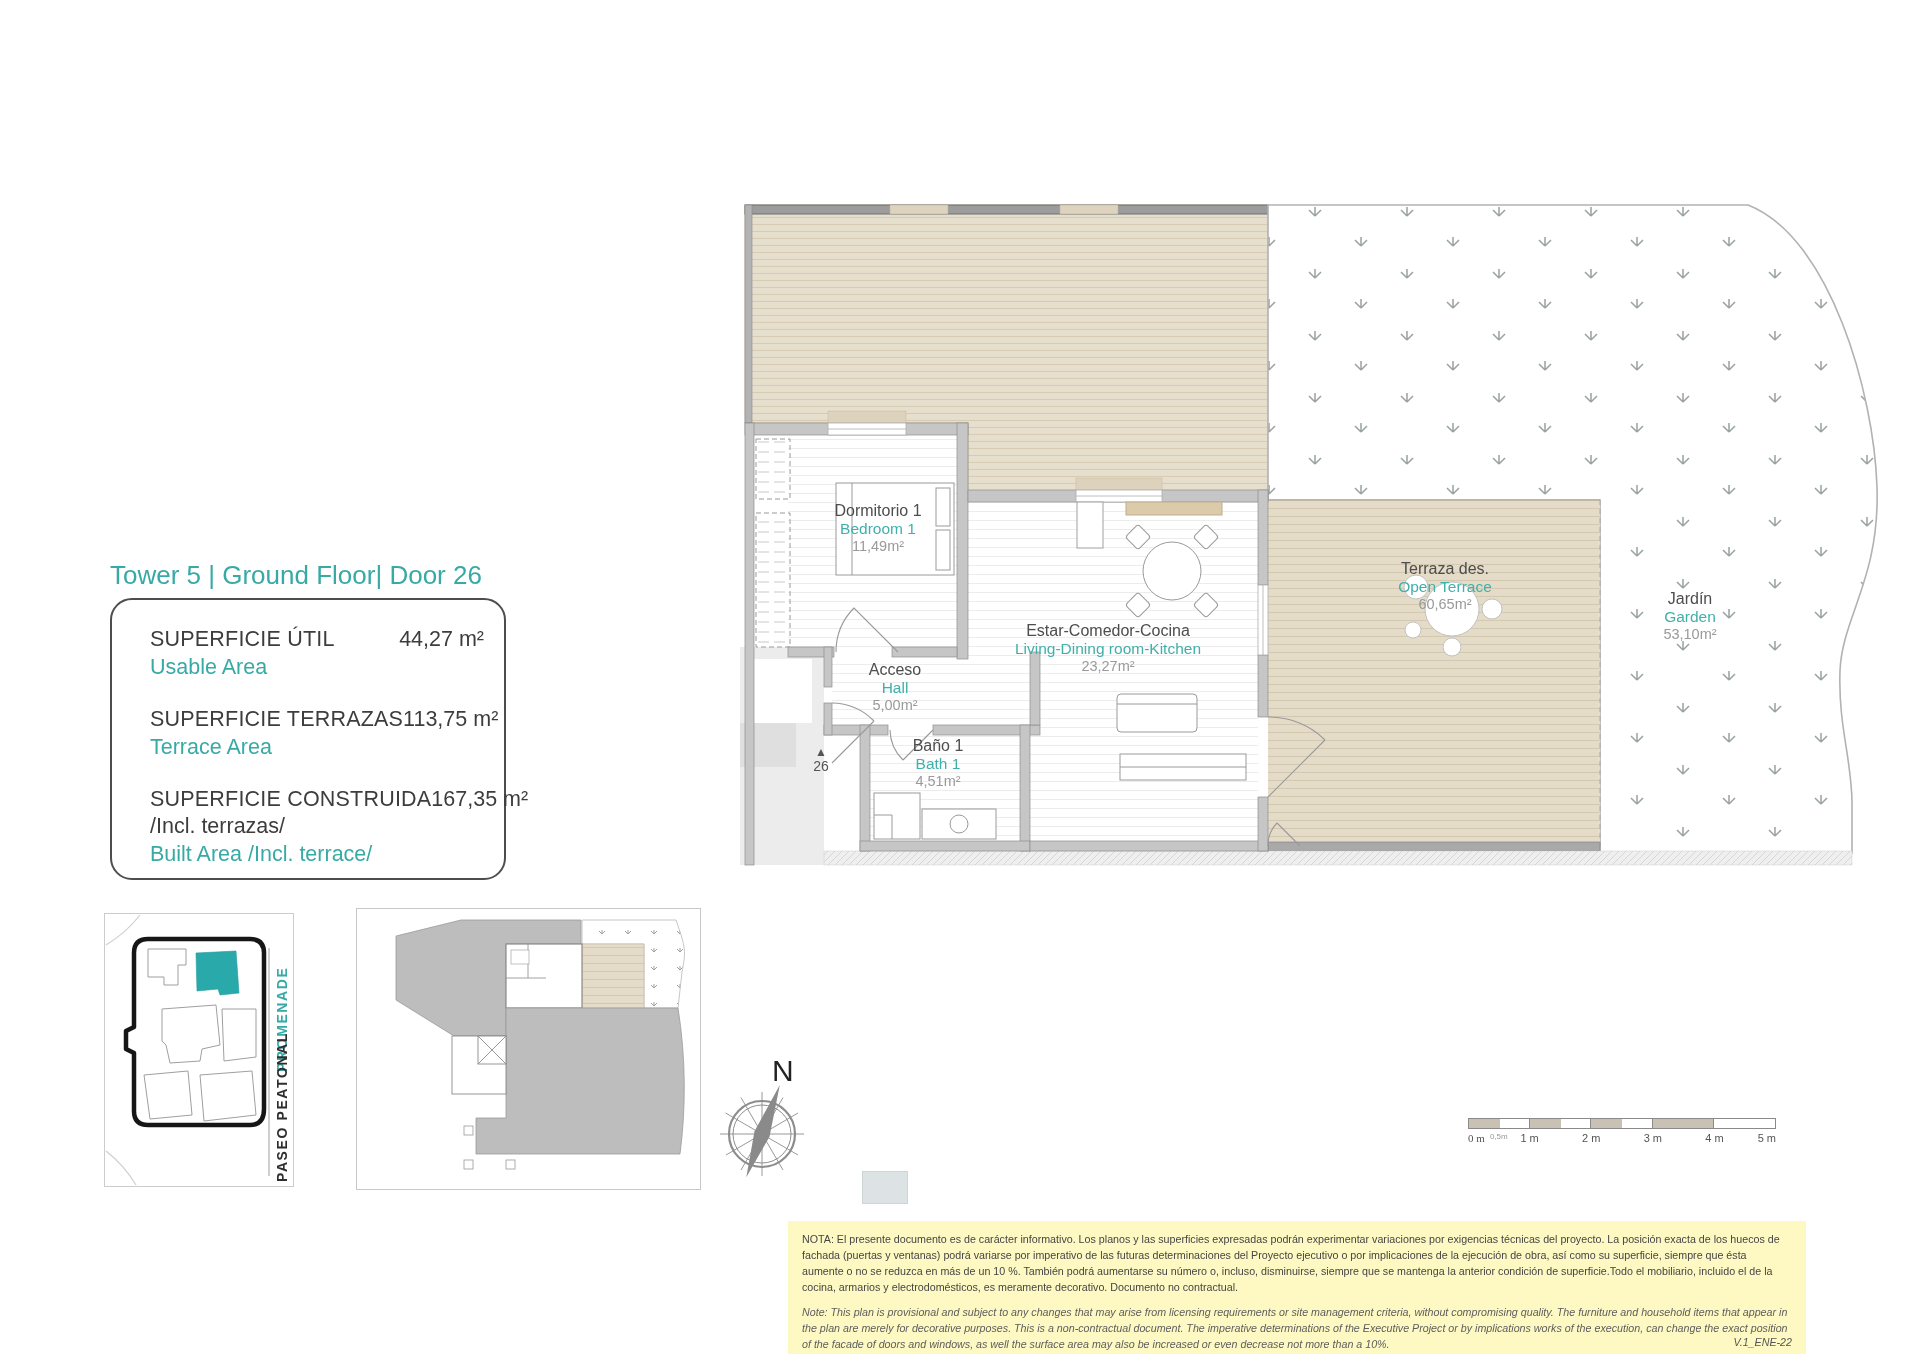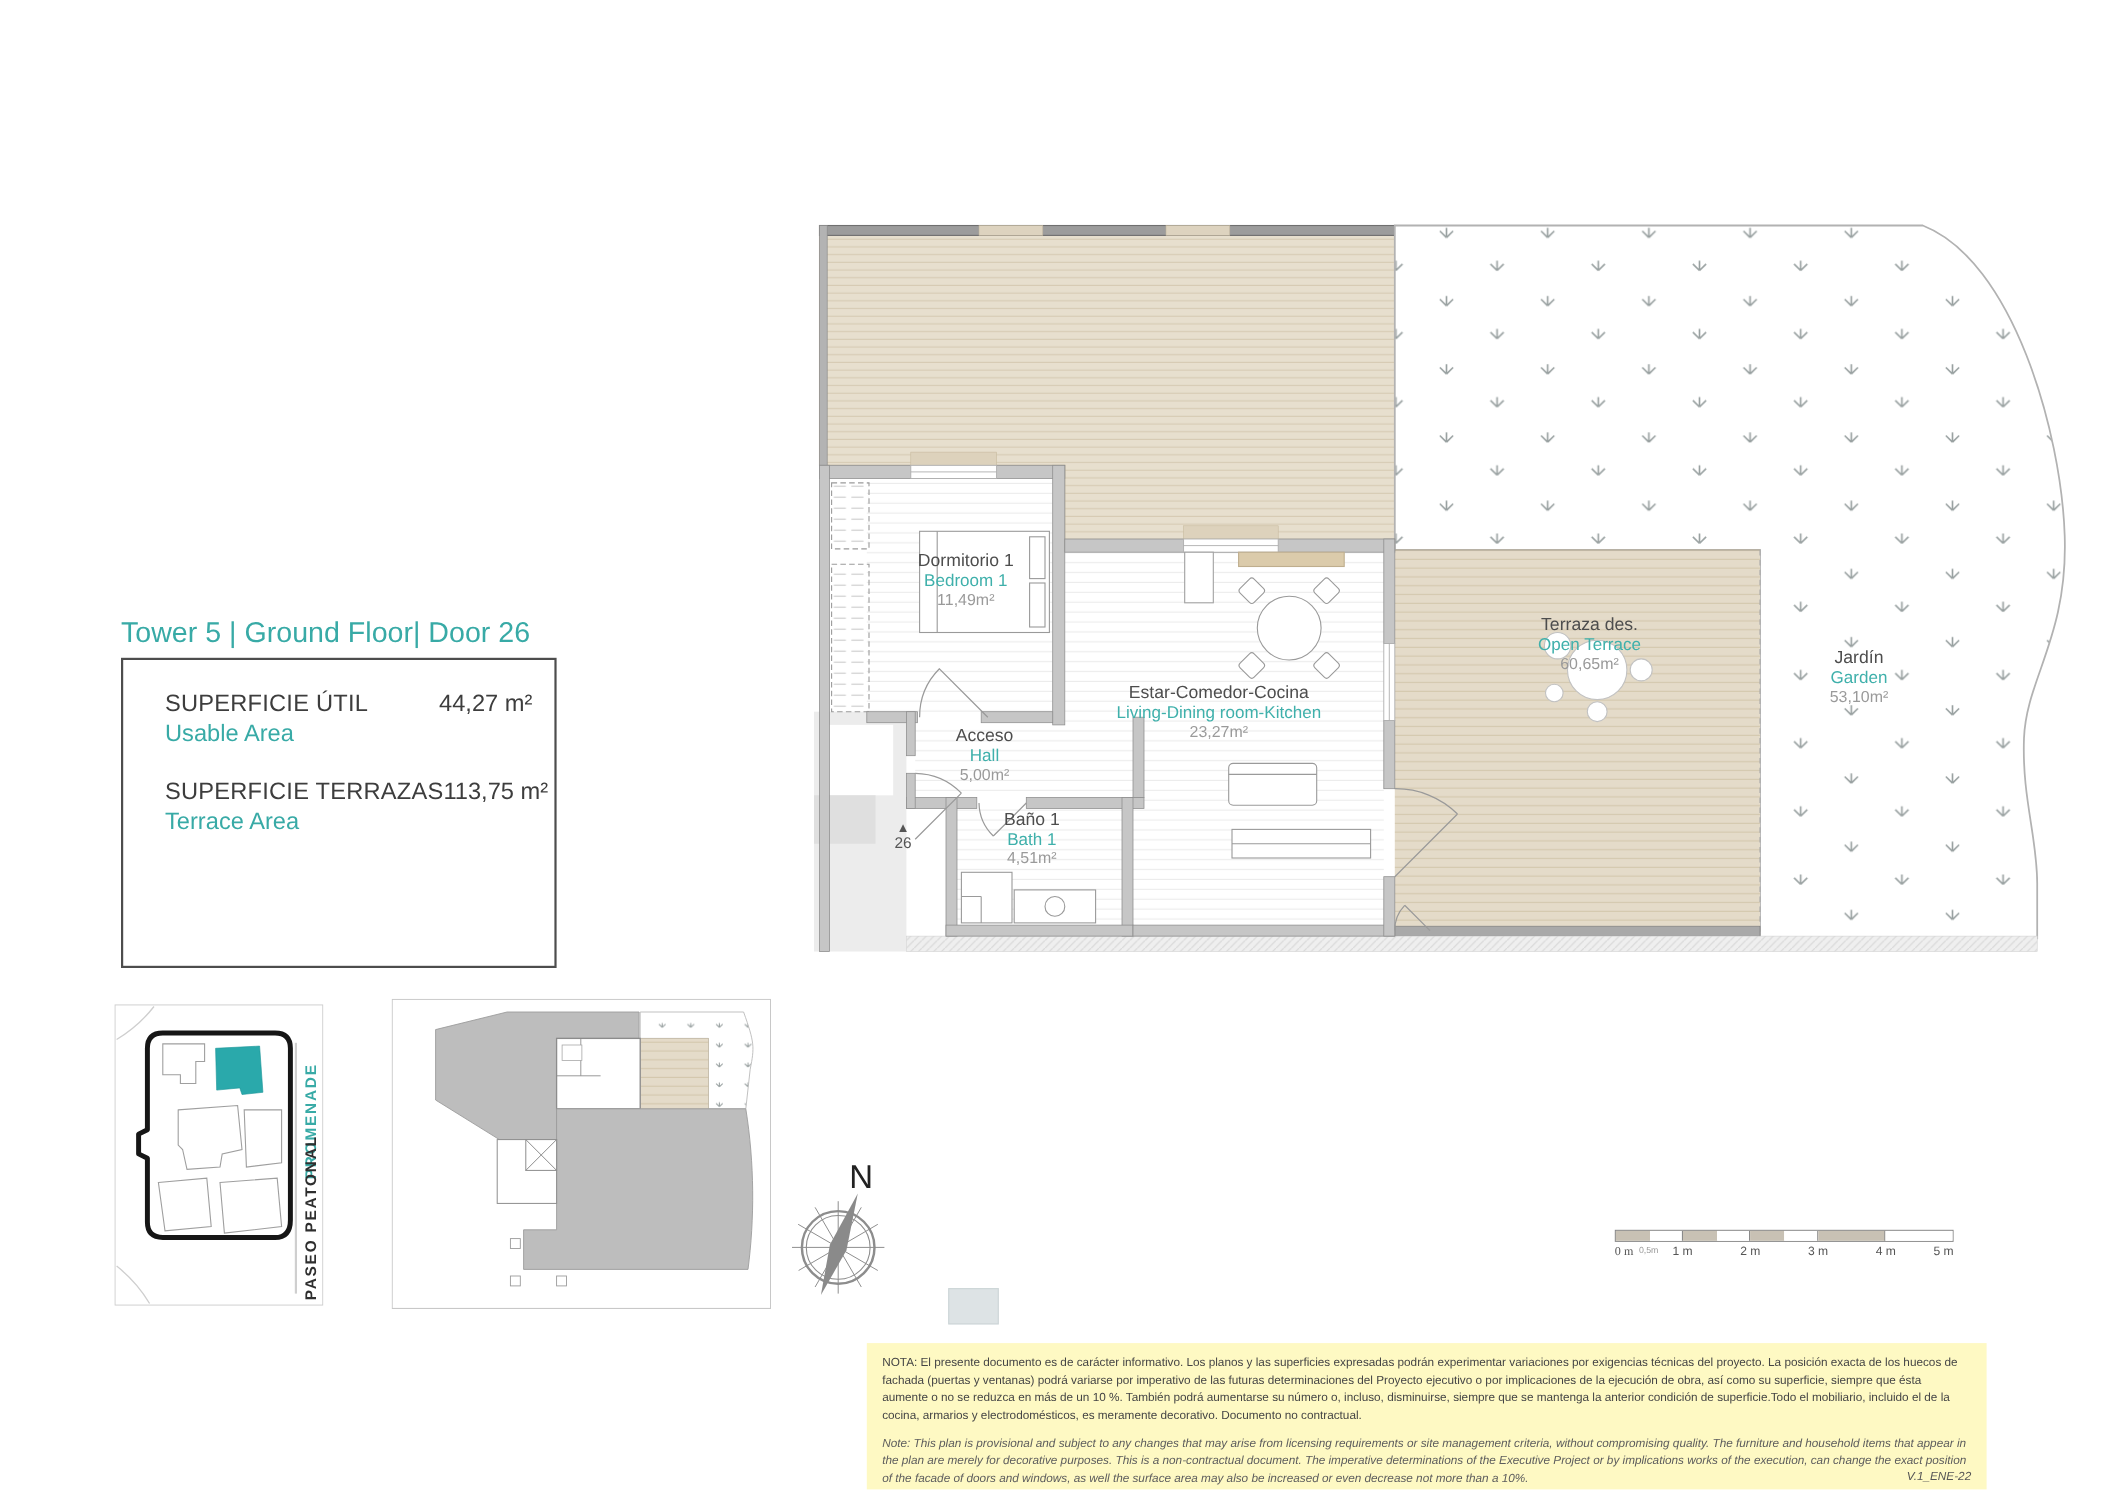--- a/index.html
+++ b/index.html
@@ -66,34 +66,42 @@
   .note-en{font-size:10.7px;line-height:1.5;color:#5d5d5d;font-style:italic;margin-top:9px;}
   .note-version{position:absolute;right:14px;bottom:6px;font-size:10.7px;font-style:italic;color:#555;}
 </style>
 </head>
 <body>
 
 <div class="page">
 
   <div class="abs title-en" style="left:110px;top:560px;">Tower 5 | Ground Floor| Door 26</div>
 
-  <div class="abs area-box" style="left:110px;top:598px;width:396px;height:282px;">
+  <div class="abs area-box" style="left:110px;top:598px;width:396px;height:282px;border-radius:22px;">
     <div class="area-row">
       <div class="area-line">
         <span class="area-label">SUPERFICIE ÚTIL</span>
         <span class="area-value">44,27 m²</span>
       </div>
       <div class="area-en">Usable Area</div>
     </div>
     <div class="area-row">
       <div class="area-line">
         <span class="area-label">SUPERFICIE TERRAZAS</span>
         <span class="area-value">113,75 m²</span>
       </div>
       <div class="area-en">Terrace Area</div>
+    </div>
+    <div class="area-row">
+      <div class="area-line">
+        <span class="area-label">SUPERFICIE CONSTRUIDA</span>
+        <span class="area-value">167,35 m²</span>
+      </div>
+      <div class="area-sub">/Incl. terrazas/</div>
+      <div class="area-en">Built Area /Incl. terrace/</div>
     </div>
   </div>
 
   <svg class="abs" style="left:740px;top:197px;" width="1150" height="672" viewBox="0 0 1150 672">
     <defs>
       <pattern id="deck" width="12" height="7" patternUnits="userSpaceOnUse">
         <rect width="12" height="7" fill="#e7dfce"></rect>
         <line x1="0" y1="6.5" x2="12" y2="6.5" stroke="#d7cbb4" stroke-width="1.1"></line>
       </pattern>
       <pattern id="deck2" width="12" height="8" patternUnits="userSpaceOnUse">

